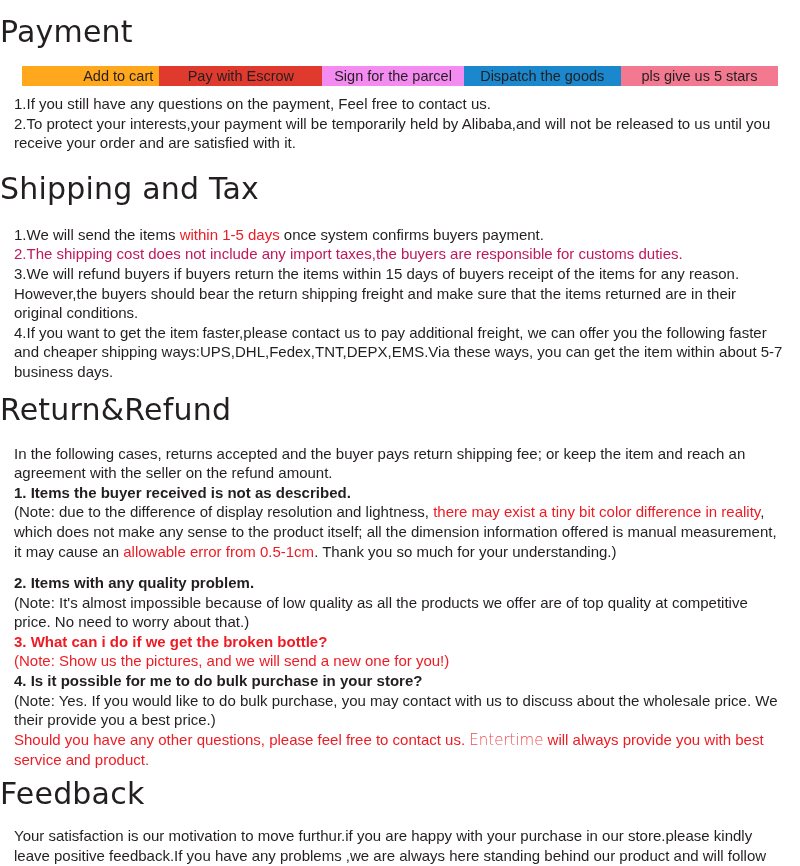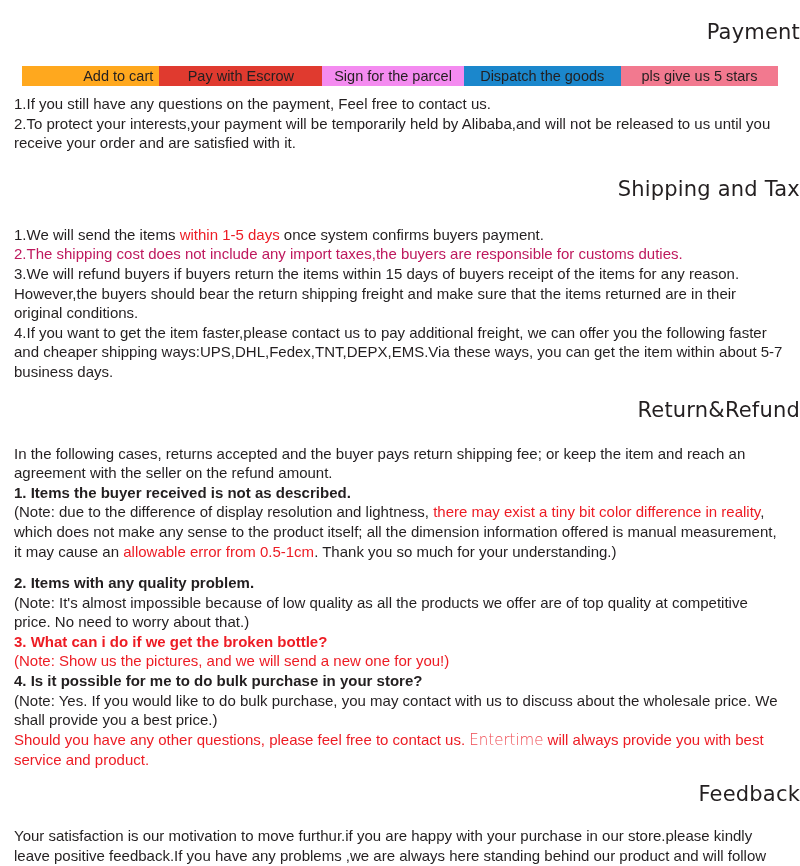--- a/index.html
+++ b/index.html
@@ -18,28 +18,27 @@
   }
   .page {
     width: 800px;
     height: 866px;
     box-sizing: border-box;
     position: relative;
   }
 
   
   .section-title {
-    text-align: right;
+    text-align: left;
     font-weight: 400;
-    font-size: 21px;
+    font-size: 30px;
     line-height: 36px;
     color: #231f20;
     letter-spacing: 0.2px;
     font-family: "DejaVu Sans", sans-serif;
-    padding-left: 21px;
   }
   h2.section-title { margin: 0; }
 
   
   .badge-row {
     display: flex;
     align-items: center;
     justify-content: space-between;
     padding: 0 22px;
     box-sizing: border-box;
@@ -136,21 +135,21 @@
 
     <div class="gap-12"></div>
 
     <p class="bold">2. Items with any quality problem.</p>
     <p>(Note: It's almost impossible because of low quality as all the products we offer are of top quality at competitive price. No need to worry about that.)</p>
 
     <p class="bold red">3. What can i do if we get the broken bottle?</p>
     <p class="red">(Note: Show us the pictures, and we will send a new one for you!)</p>
 
     <p class="bold">4. Is it possible for me to do bulk purchase in your store?</p>
-    <p>(Note: Yes. If you would like to do bulk purchase, you may contact with us to discuss about the wholesale price. We shall provide you a best price.)</p>
+    <p>(Note: Yes. If you would like to do bulk purchase, you may contact with us to discuss about the wholesale price. We their provide you a best price.)</p>
 
     <p class="red"><span>Should you have any other questions, please feel free to contact us. </span><span class="thin-brand">Entertime</span><span> will always provide you with best service and product.</span></p>
   </div>
 
   <div class="gap-6"></div>
   <h2 class="section-title">Feedback</h2>
   <div class="gap-14"></div>
 
   <div class="body-text">
     <p>Your satisfaction is our motivation to move furthur.if you are happy with your purchase in our store.please kindly leave positive feedback.If you have any problems ,we are always here standing behind our product and will follow your issue until it is solved.</p>

